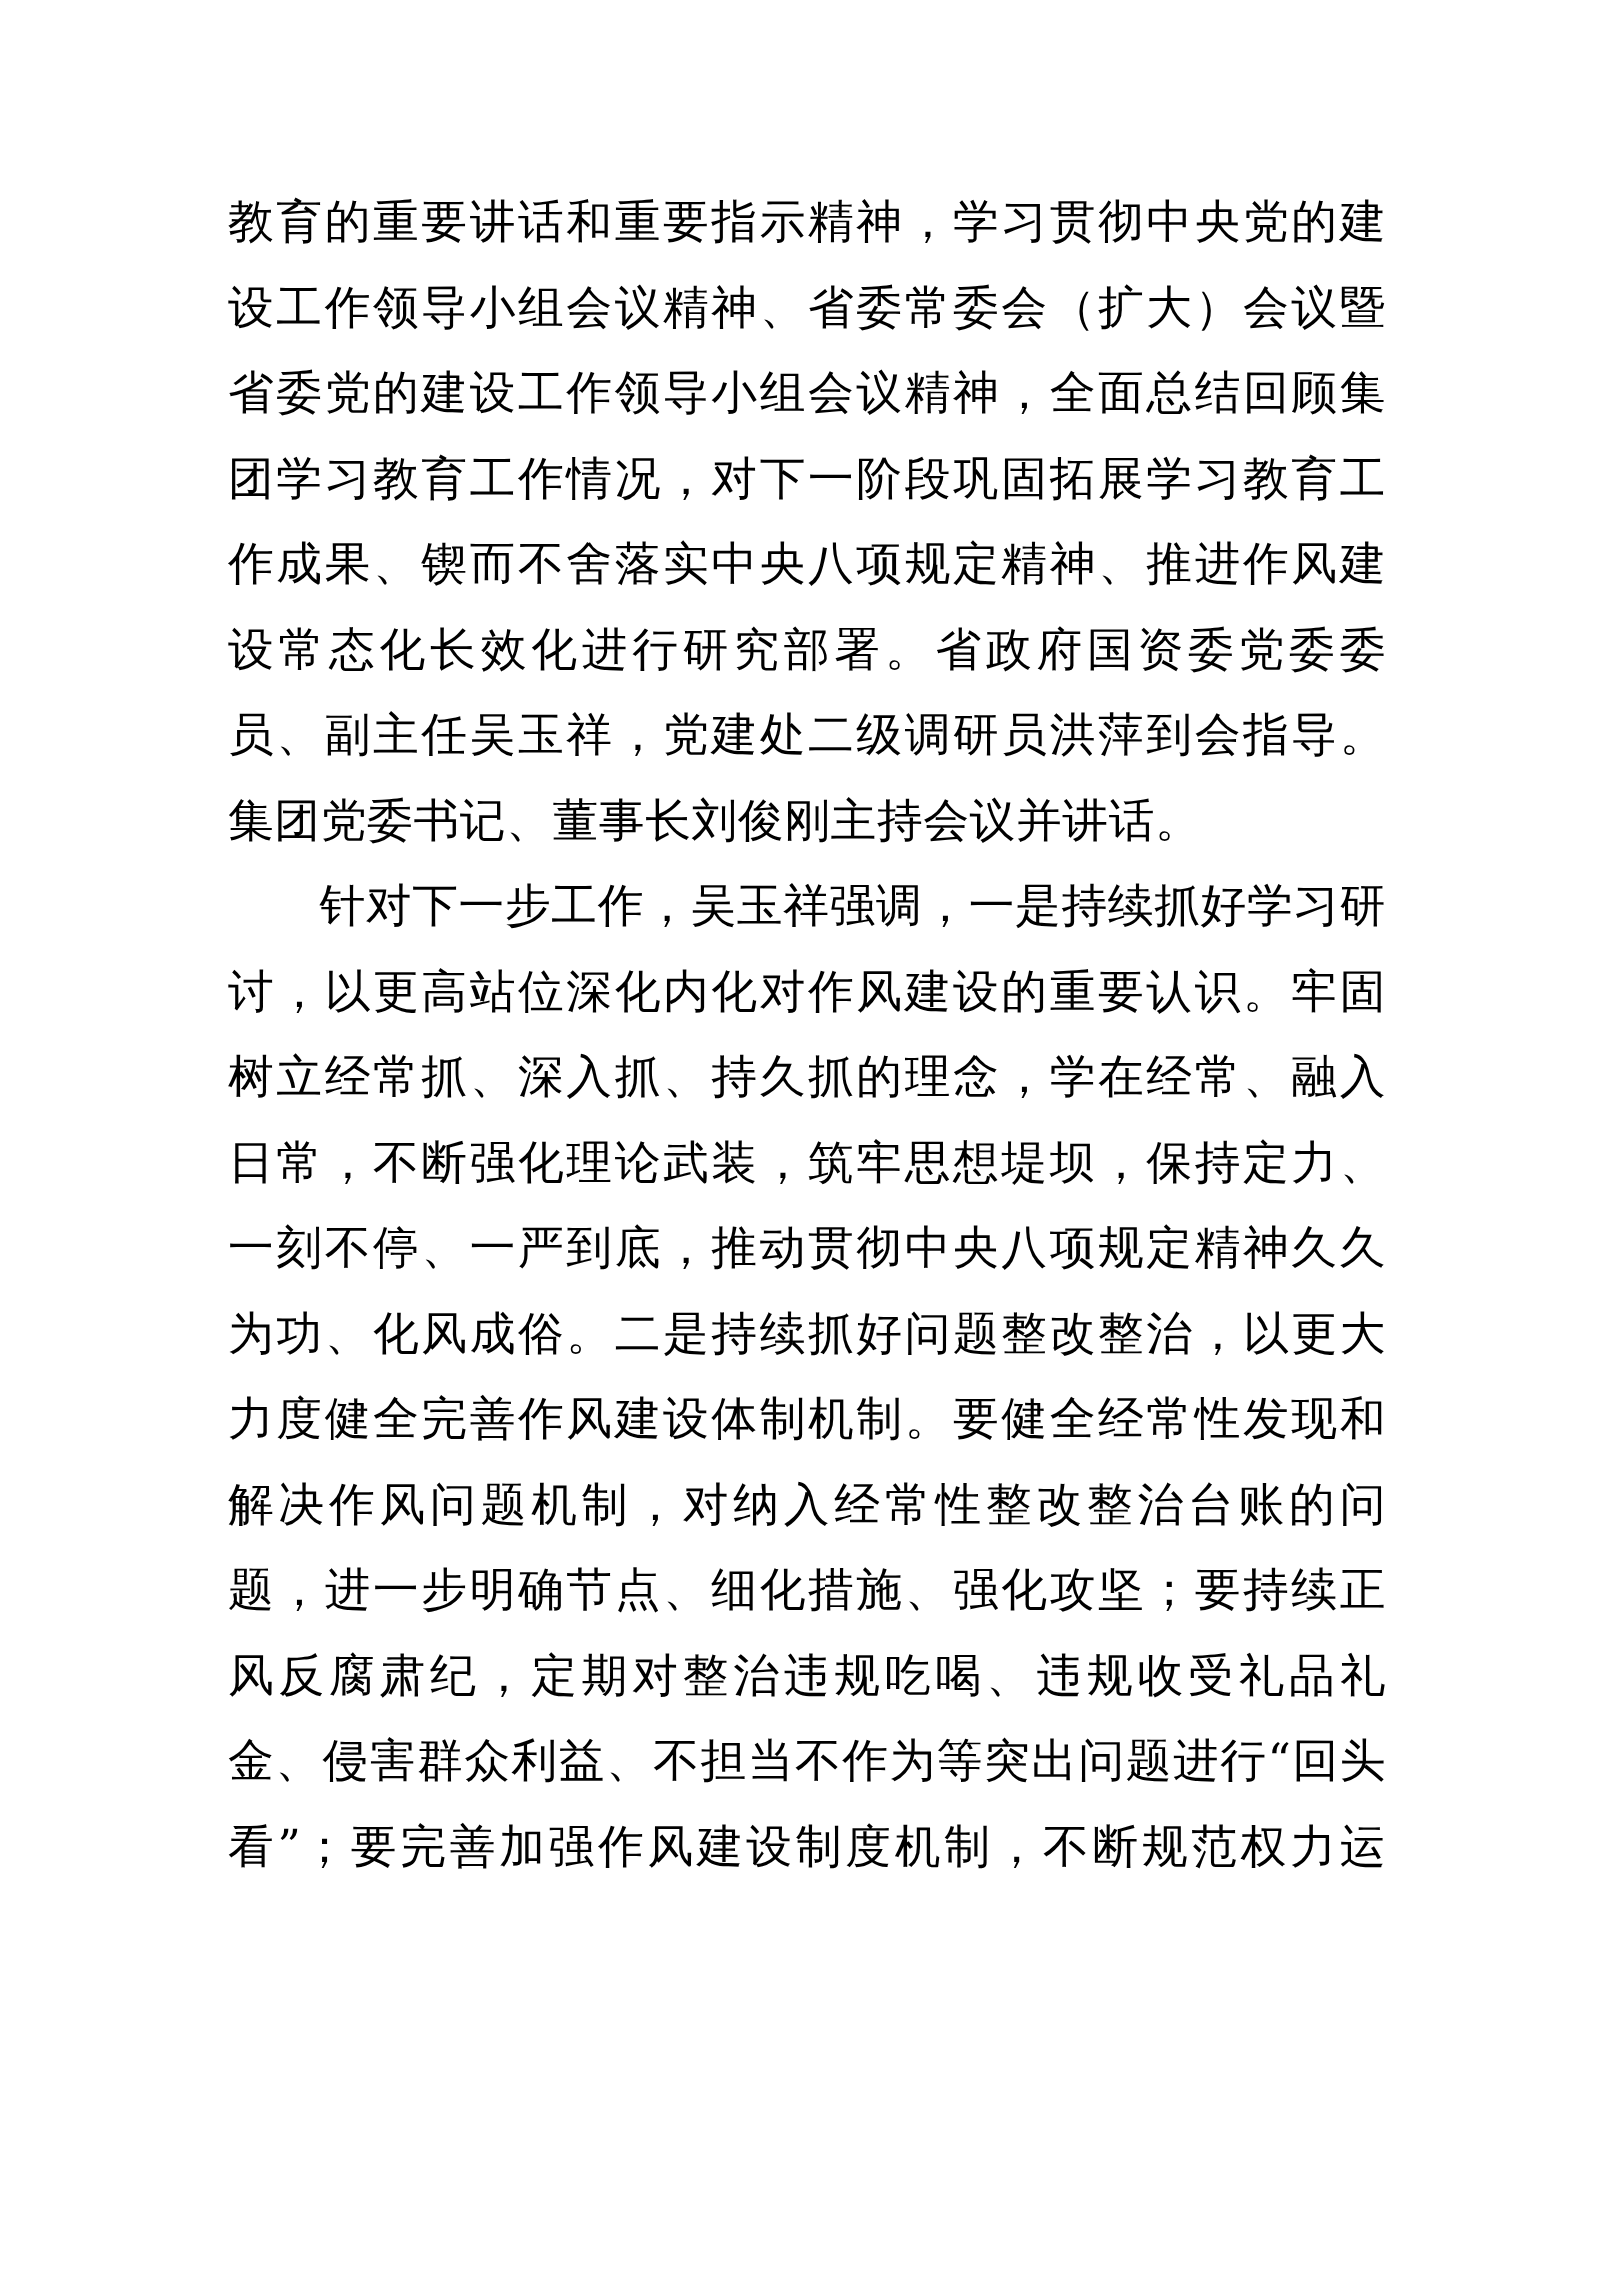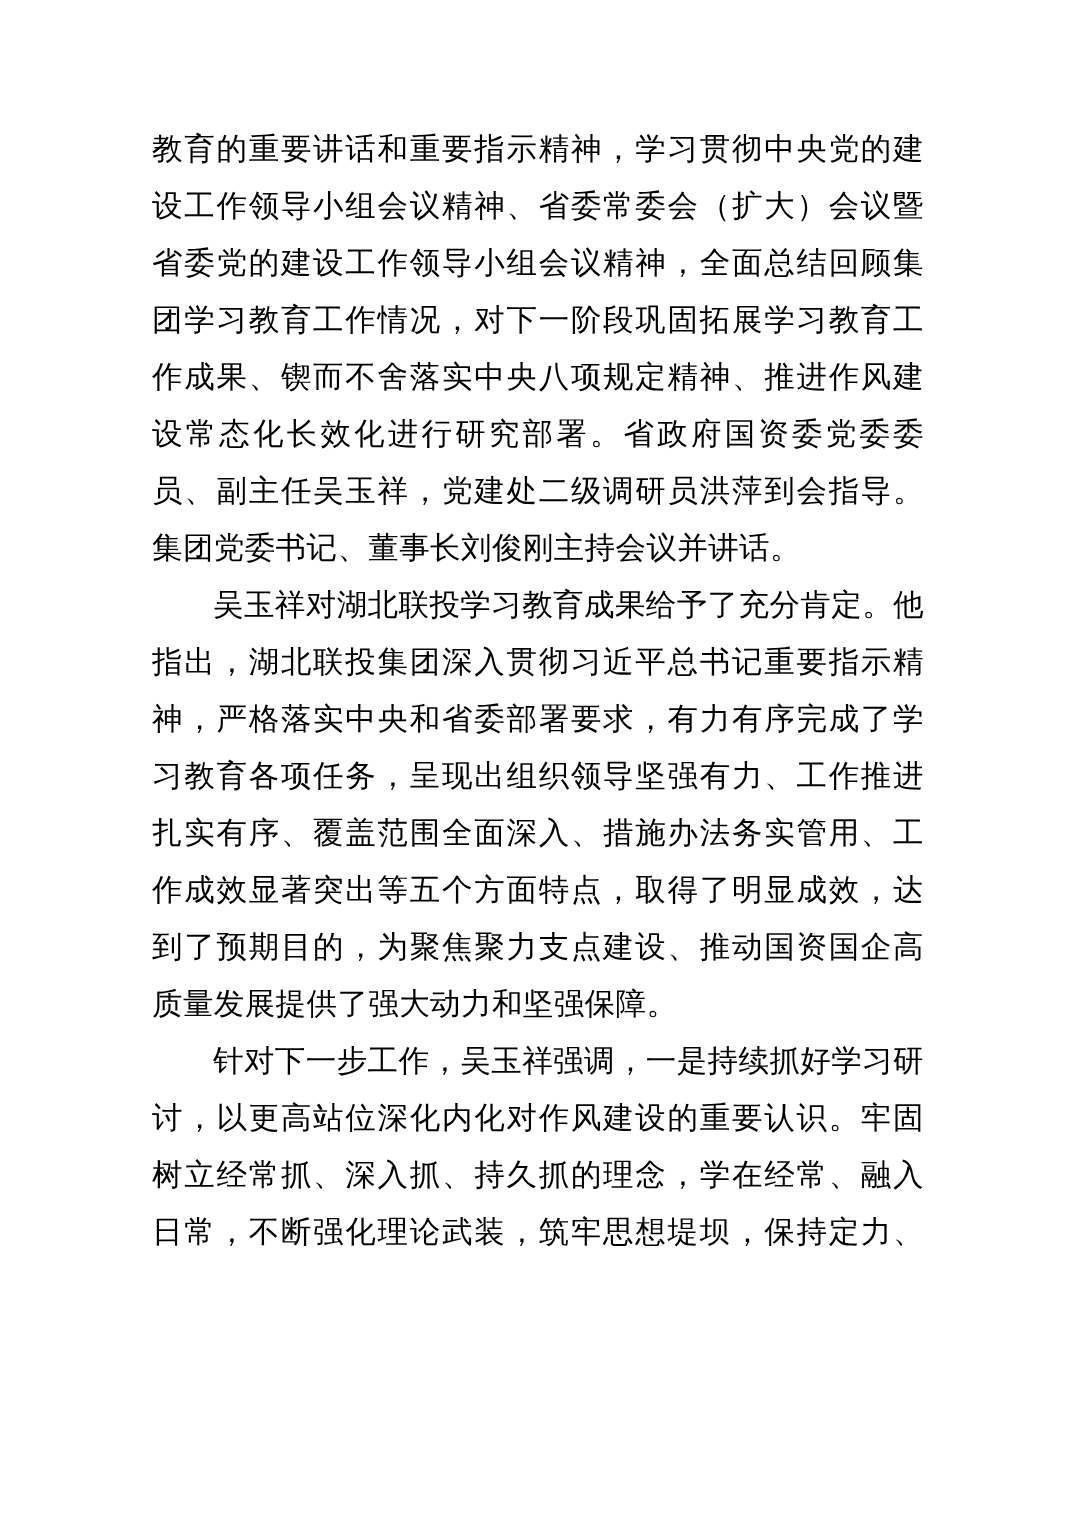--- a/index.html
+++ b/index.html
@@ -46,17 +46,16 @@
     color: #000000;
     letter-spacing: 2px;
   }
 </style>
 </head>
 <body>
 
 <div class="page">
   <div class="content">
     <p class="para">教育的重要讲话和重要指示精神，学习贯彻中央党的建设工作领导小组会议精神、省委常委会（扩大）会议暨省委党的建设工作领导小组会议精神，全面总结回顾集团学习教育工作情况，对下一阶段巩固拓展学习教育工作成果、锲而不舍落实中央八项规定精神、推进作风建设常态化长效化进行研究部署。省政府国资委党委委员、副主任吴玉祥，党建处二级调研员洪萍到会指导。集团党委书记、董事长刘俊刚主持会议并讲话。</p>
-    <p class="para indent">吴玉祥对湖北联投学习教育成果给予了充分肯定。他指出，湖北联投集团深入贯彻习近平总书记重要指示精神，严格落实中央和省委部署要求，有力有序完成了学习教育各项任务，呈现出组织领导坚强有力、工作推进扎实有序、覆盖范围全面深入、措施办法务实管用、工作成效显著突出等五个方面特点，取得了明显成效，达到了预期目的，为聚焦聚力支点建设、推动国资国企高质量发展提供了强大动力和坚强保障。</p>
     <p class="para indent">针对下一步工作，吴玉祥强调，一是持续抓好学习研讨，以更高站位深化内化对作风建设的重要认识。牢固树立经常抓、深入抓、持久抓的理念，学在经常、融入日常，不断强化理论武装，筑牢思想堤坝，保持定力、一刻不停、一严到底，推动贯彻中央八项规定精神久久为功、化风成俗。二是持续抓好问题整改整治，以更大力度健全完善作风建设体制机制。要健全经常性发现和解决作风问题机制，对纳入经常性整改整治台账的问题，进一步明确节点、细化措施、强化攻坚；要持续正风反腐肃纪，定期对整治违规吃喝、违规收受礼品礼金、侵害群众利益、不担当不作为等突出问题进行“回头看”；要完善加强作风建设制度机制，不断规范权力运行。三是持续砥砺担当作为，以更实举措巩固拓展学习教育成果成效。坚持全面从严治党与鼓励担当相统一、建成</p>
   </div>
   <div class="footer">－ 2 －</div>
 </div>
 
 </body></html>

